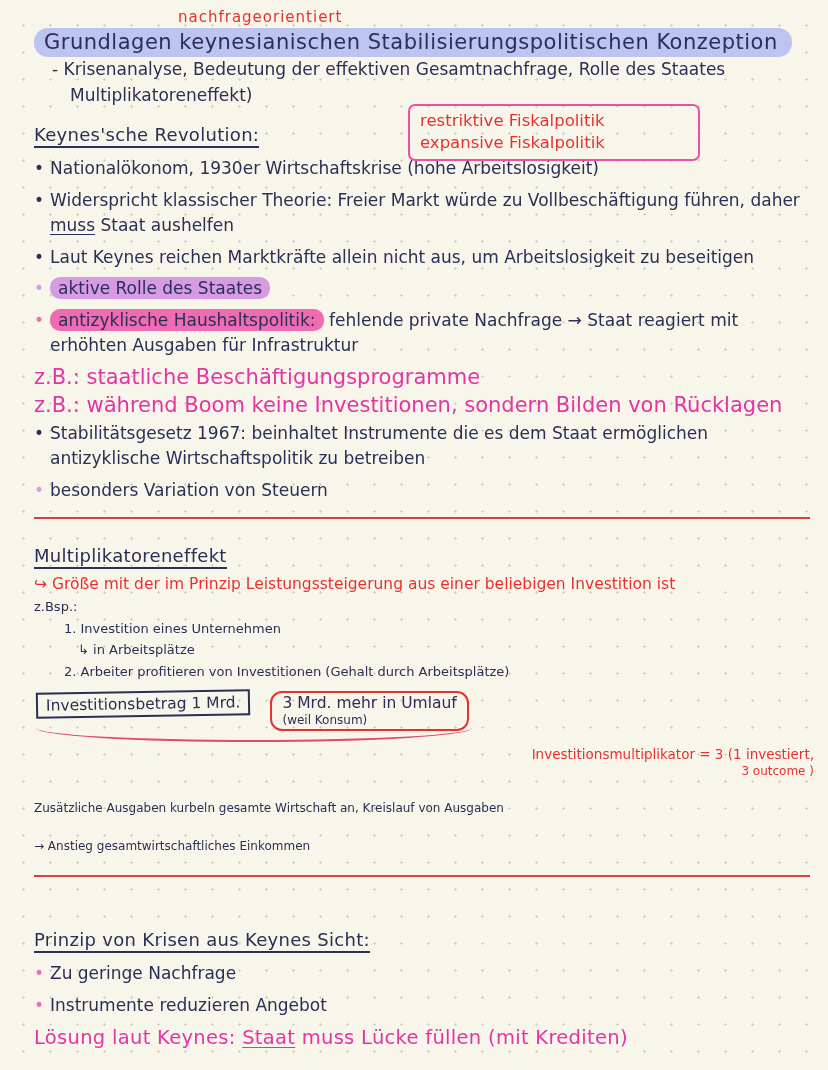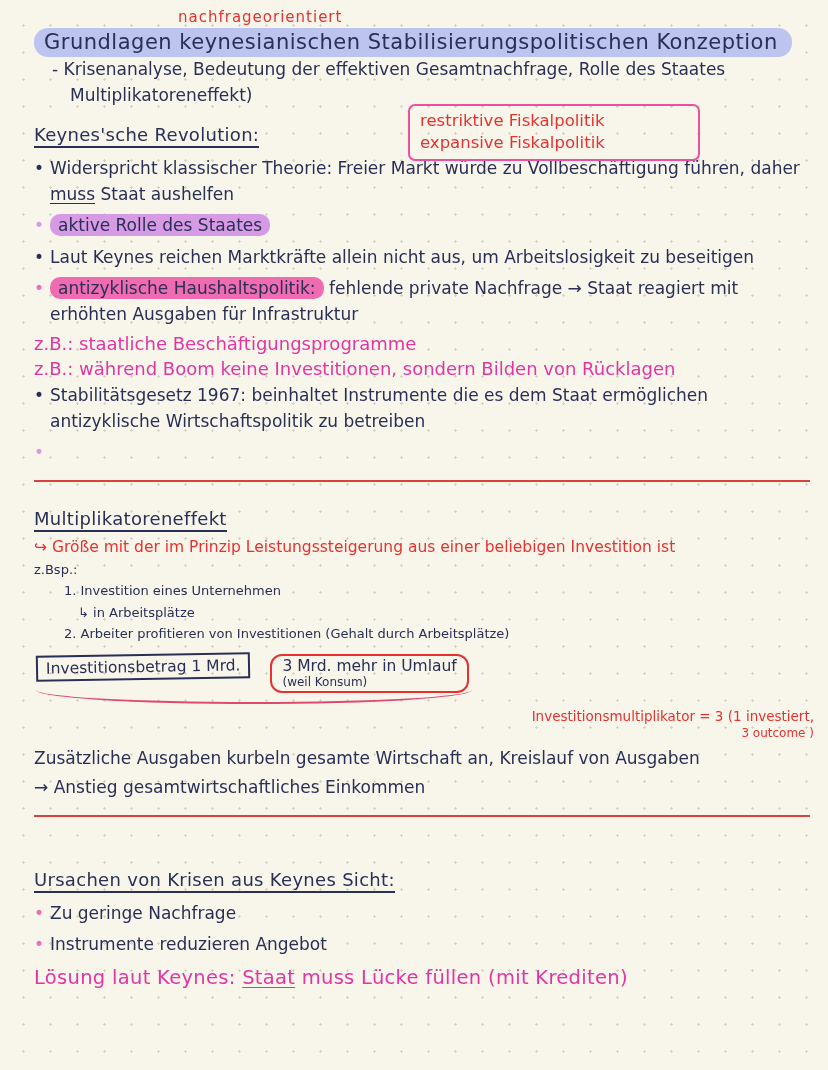--- a/index.html
+++ b/index.html
@@ -80,21 +80,21 @@
   }
   .bullet .dot{flex:0 0 16px;font-style:normal;}
   .bullet .dot::before{content:"•";}
   .dot-ink{color:var(--ink);}
   .dot-purple{color:var(--highlight-purple);}
   .dot-pink{color:var(--highlight-pink);}
   .bt{max-width:766px;}
   .u{text-decoration:underline;text-underline-offset:3px;}
   .hl-purple{background:var(--highlight-purple);border-radius:10px;padding:1px 8px;}
   .hl-pink{background:var(--highlight-pink);border-radius:10px;padding:1px 8px;}
-  .pink-line{color:var(--pink);font-size:18px;margin:2px 0 4px 0;}
+  .pink-line{color:var(--pink);font-size:21px;margin:2px 0 4px 0;}
   .divider{border:none;border-top:2.4px solid var(--divider);margin:14px 4px 10px 0;}
   .red-text{color:var(--red);font-size:15.5px;margin:6px 0 4px 0;max-width:780px;}
   .plain{font-size:13px;line-height:1.5;margin:2px 0;}
   .ind1{margin-left:30px;}
   .ind2{margin-left:44px;}
   .boxes-row{display:flex;gap:20px;margin:10px 0 0 2px;align-items:flex-start;}
   .inv-box{
     border:2px solid var(--ink);
     padding:2px 8px;
     font-size:15.5px;
@@ -109,21 +109,21 @@
   }
   .umlauf-box .small{font-size:12px;display:block;}
   .brace{
     width:436px;height:12px;
     border-bottom:2.5px solid #e0486f;
     border-radius:0 0 50% 50% / 0 0 14px 14px;
     margin:-3px 0 4px 2px;
   }
   .formula{color:var(--red);font-size:13.5px;margin-left:92px;line-height:1.3;text-align:right;}
   .formula .f2{margin-left:120px;font-size:12px;}
-  .conclusion{font-size:17px;line-height:1.5;margin:4px 0;max-width:790px;}
+  .conclusion{font-size:12px;line-height:1.5;margin:20px 0;max-width:790px;}
   .causes-gap{height:26px;}
   .solution{
     color:var(--pink);
     font-size:19.5px;
     margin-top:8px;
     letter-spacing:.3px;
   }
 </style>
 </head>
 <body>
@@ -142,42 +142,47 @@
   <div class="fiscal-box">
     <div>restriktive Fiskalpolitik</div>
     <div>expansive Fiskalpolitik</div>
   </div>
 
   <div>
     <div class="heading">Keynes'sche Revolution:</div>
     <div class="bullets">
       <div class="bullet">
         <span class="dot dot-ink"></span>
+        <span class="bt">Nationalökonom, 1930er Wirtschaftskrise (hohe Arbeitslosigkeit)</span>
+      </div>
+      <div class="bullet">
+        <span class="dot dot-ink"></span>
         <span class="bt"><span>Widerspricht klassischer Theorie: Freier Markt würde zu Vollbeschäftigung führen, daher </span><span class="u">muss</span><span> Staat aushelfen</span></span>
+      </div>
+      <div class="bullet">
+        <span class="dot dot-ink"></span>
+        <span class="bt">Laut Keynes reichen Marktkräfte allein nicht aus, um Arbeitslosigkeit zu beseitigen</span>
       </div>
       <div class="bullet">
         <span class="dot dot-purple"></span>
         <span class="bt"><span class="hl-purple">aktive Rolle des Staates</span></span>
       </div>
       <div class="bullet">
-        <span class="dot dot-ink"></span>
-        <span class="bt">Laut Keynes reichen Marktkräfte allein nicht aus, um Arbeitslosigkeit zu beseitigen</span>
-      </div>
-      <div class="bullet">
         <span class="dot dot-pink"></span>
         <span class="bt"><span class="hl-pink">antizyklische Haushaltspolitik:</span><span> fehlende private Nachfrage → Staat reagiert mit erhöhten Ausgaben für Infrastruktur</span></span>
       </div>
       <div class="pink-line">z.B.: staatliche Beschäftigungsprogramme</div>
       <div class="pink-line">z.B.: während Boom keine Investitionen, sondern Bilden von Rücklagen</div>
       <div class="bullet">
         <span class="dot dot-ink"></span>
         <span class="bt">Stabilitätsgesetz 1967: beinhaltet Instrumente die es dem Staat ermöglichen antizyklische Wirtschaftspolitik zu betreiben</span>
       </div>
       <div class="bullet">
         <span class="dot dot-purple"></span>
+        <span class="bt">besonders Variation von Steuern</span>
       </div>
     </div>
   </div>
 
   <hr class="divider">
 
   <div>
     <div class="heading">Multiplikatoreneffekt</div>
     <div class="red-text">↪ Größe mit der im Prinzip Leistungssteigerung aus einer beliebigen Investition ist</div>
     <div class="plain">z.Bsp.:</div>
@@ -201,21 +206,21 @@
 
     <div class="conclusion">Zusätzliche Ausgaben kurbeln gesamte Wirtschaft an, Kreislauf von Ausgaben</div>
     <div class="conclusion">→ Anstieg gesamtwirtschaftliches Einkommen</div>
   </div>
 
   <hr class="divider">
 
   <div class="causes-gap"></div>
 
   <div>
-    <div class="heading">Ursachen von Krisen aus Keynes Sicht:</div>
+    <div class="heading">Prinzip von Krisen aus Keynes Sicht:</div>
     <div class="bullets">
       <div class="bullet">
         <span class="dot dot-pink"></span>
         <span class="bt">Zu geringe Nachfrage</span>
       </div>
       <div class="bullet">
         <span class="dot dot-pink"></span>
         <span class="bt">Instrumente reduzieren Angebot</span>
       </div>
     </div>

